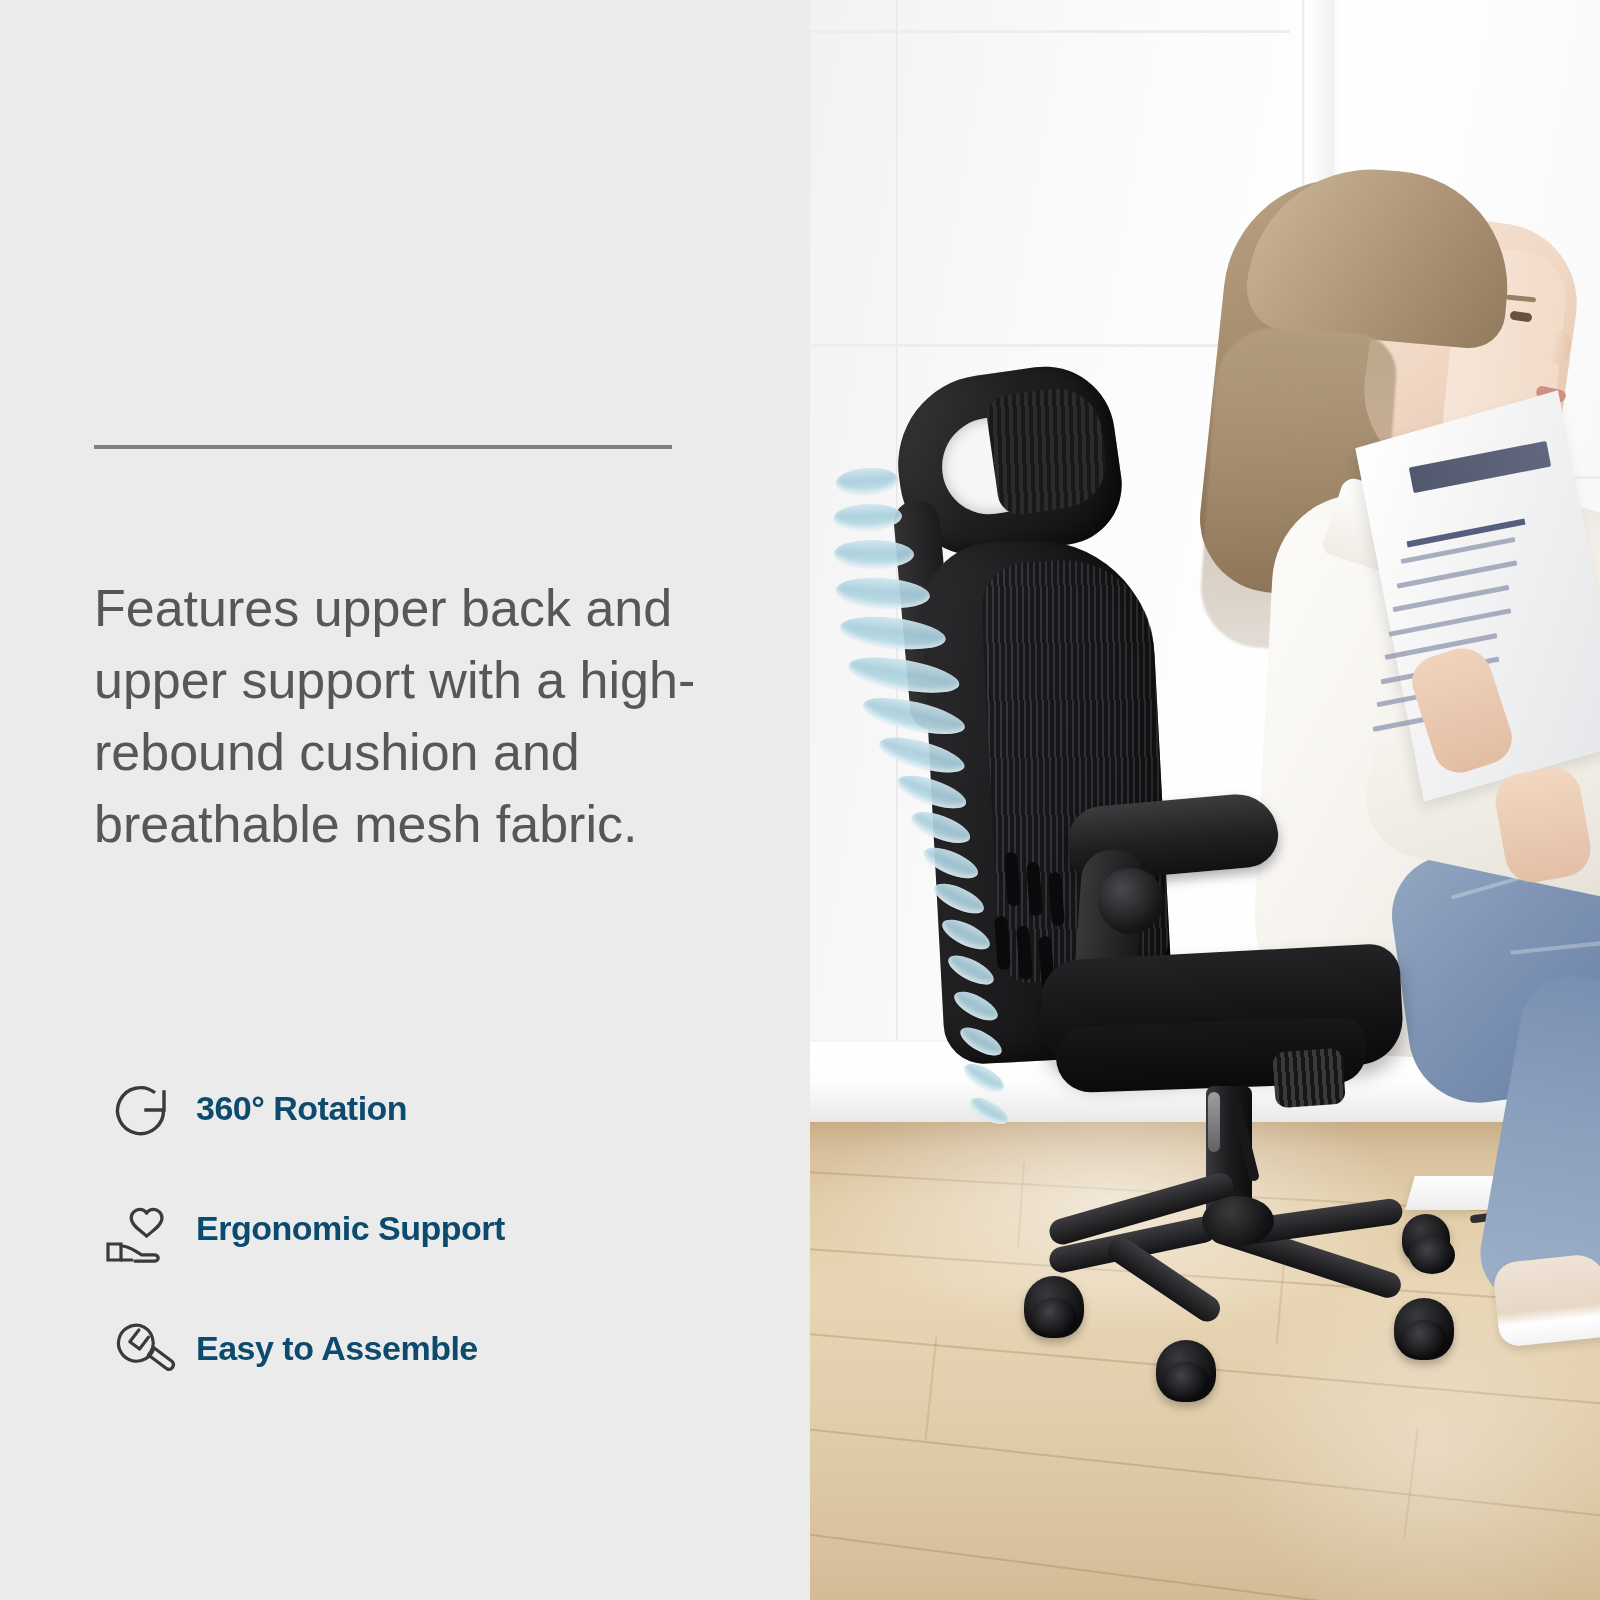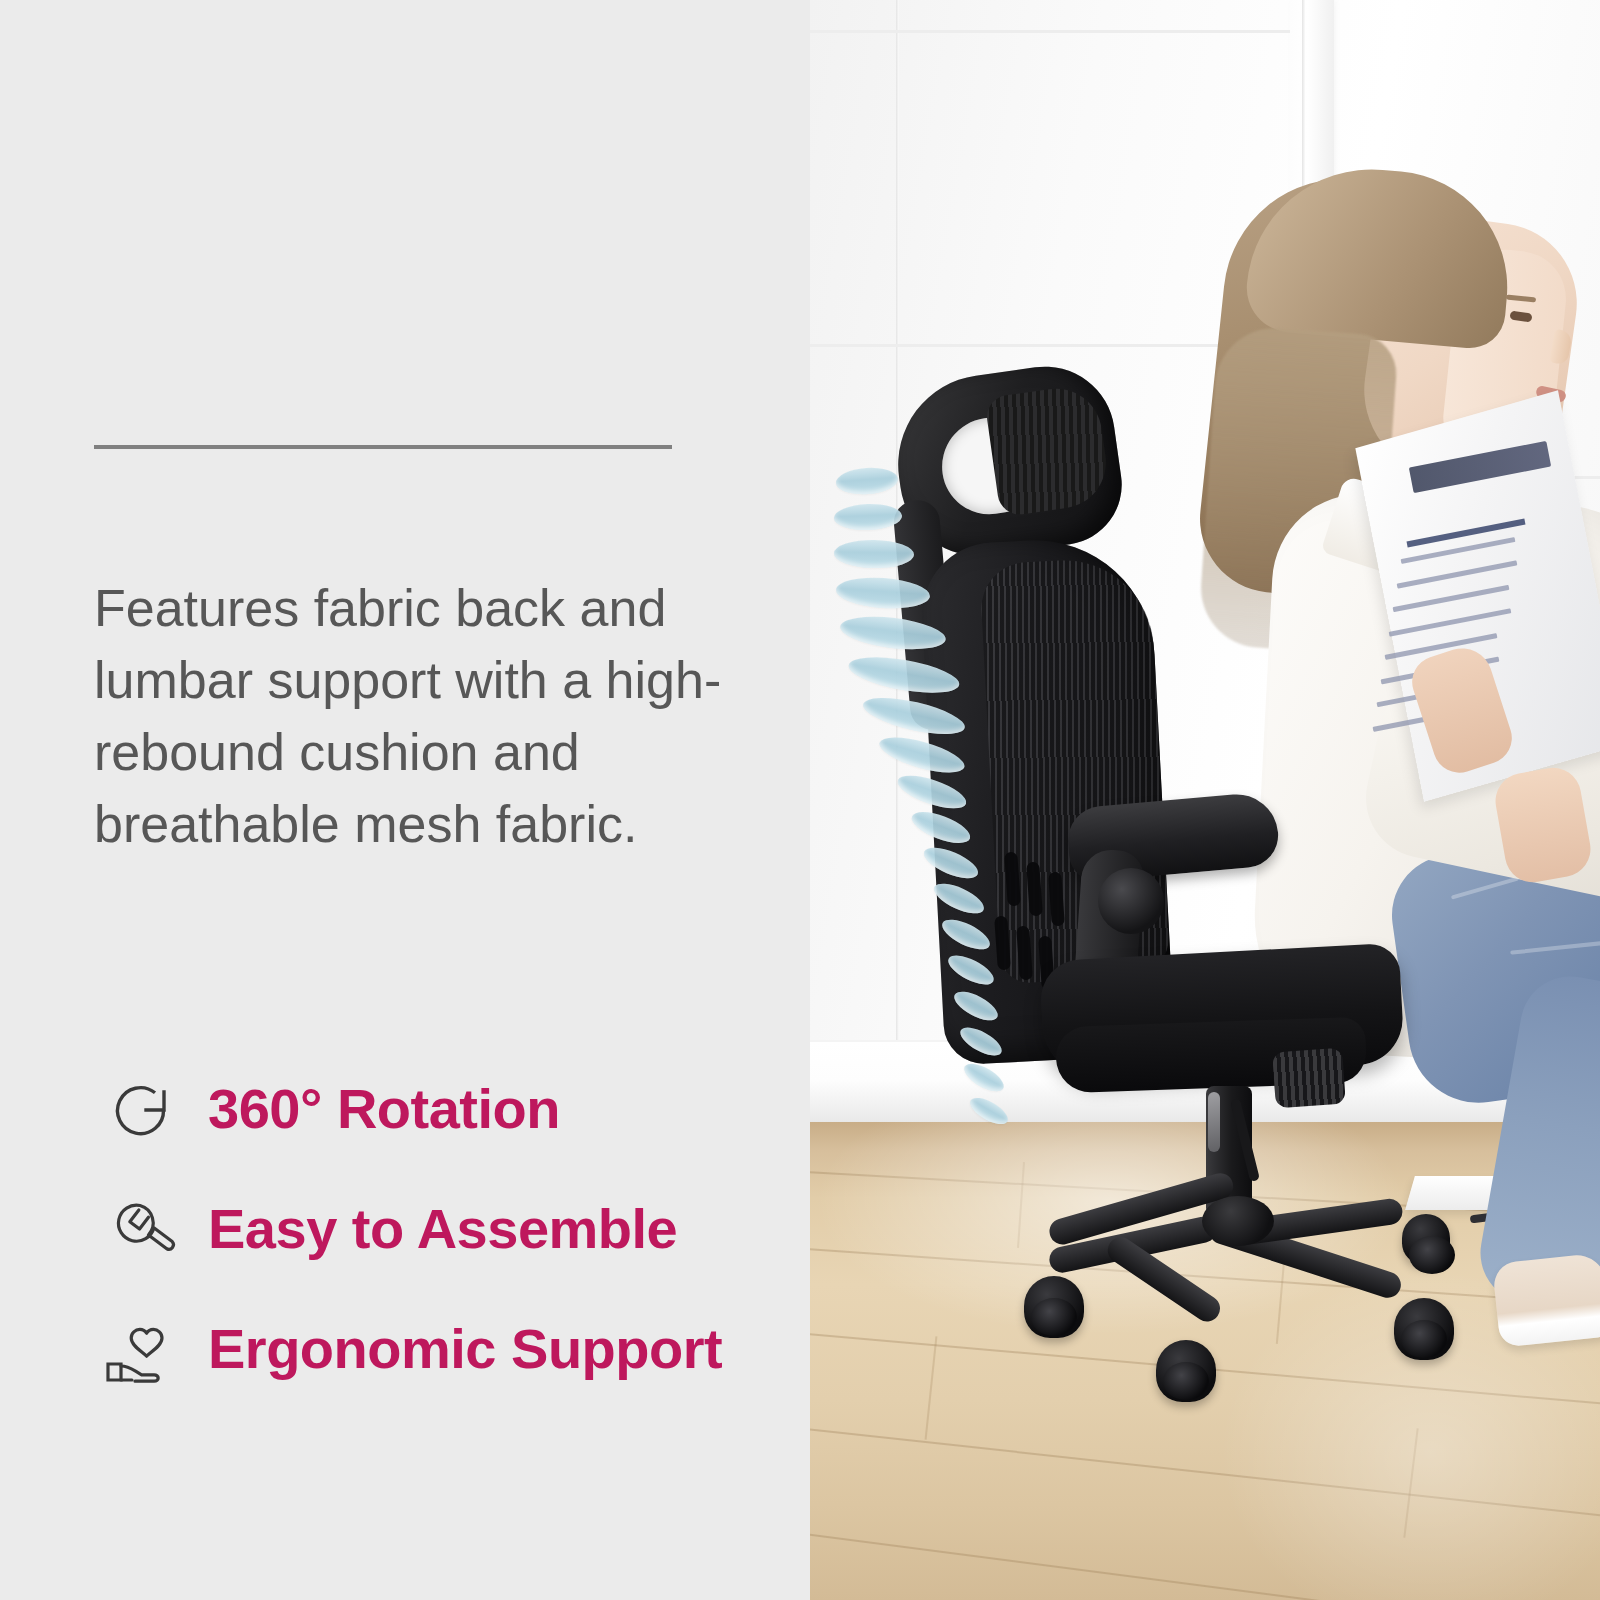--- a/index.html
+++ b/index.html
@@ -36,22 +36,22 @@
   .features{position:absolute;left:94px;top:1048px;width:700px;}
   .feature-row{
     position:relative;height:120px;display:flex;align-items:center;
   }
   .feature-icon{
     width:96px;height:96px;flex:0 0 96px;
     display:flex;align-items:center;justify-content:center;
   }
   .feature-icon svg{display:block;}
   .feature-label{
-    margin-left:18px;
-    font-size:56px;font-weight:bold;color:#be185d;
+    margin-left:6px;
+    font-size:34px;font-weight:bold;color:#0c4a6e;
     letter-spacing:-0.5px;white-space:nowrap;
   }
 
   
   .photo{
     position:absolute;left:810px;top:0;width:790px;height:1600px;
     overflow:hidden;background:#f7f7f7;
   }
   
   .wall{
@@ -384,61 +384,61 @@
 </head>
 <body>
 
 <div class="stage">
 
   <div class="left-panel">
 
 
     <div class="rule"></div>
 
-    <div class="body-copy">Features fabric back and lumbar support with a high-rebound cushion and breathable mesh fabric.</div>
+    <div class="body-copy">Features upper back and upper support with a high-rebound cushion and breathable mesh fabric.</div>
 
     <div class="features">
 
       <div class="feature-row">
         <span class="feature-icon">
           <svg width="76" height="76" viewBox="0 0 76 76" fill="none">
             <path d="M60 22 V40 H42" stroke="#3a3a3a" stroke-width="3.4" stroke-linecap="square" stroke-linejoin="miter"></path>
             <path d="M59.5 40 A23 23 0 1 1 51 22.8" stroke="#3a3a3a" stroke-width="3.4" fill="none" stroke-linecap="butt"></path>
           </svg>
         </span>
         <span class="feature-label">360° Rotation</span>
-      </div>
-
-      <div class="feature-row">
-        <span class="feature-icon">
-          <svg width="80" height="80" viewBox="0 0 80 80" fill="none">
-            <g transform="rotate(-8 40 40)">
-              <path d="M41.2 17.5 a18 18 0 1 0 10.6 23.9 L68 57.6
-                       a4.6 4.6 0 0 1 -6.4 6.4 L45.4 47.8
-                       A18 18 0 0 0 41.2 17.5 Z
-                       M39.4 21.8 l-10.6 10.3 8.6 8.6 10.5-10.4" stroke="#3a3a3a" stroke-width="3.2" fill="none" stroke-linejoin="round" stroke-linecap="round"></path>
-            </g>
-          </svg>
-        </span>
-        <span class="feature-label">Easy to Assemble</span>
       </div>
 
       <div class="feature-row">
         <span class="feature-icon">
           <svg width="80" height="80" viewBox="0 0 80 80" fill="none">
             <path d="M44 34 c0-5 -4.2-8.6 -8.6-8.6 -2.9 0 -5.4 1.5 -6.8 3.8
                      -1.4-2.3 -3.9-3.8 -6.8-3.8 C17.4 25.4 13.2 29 13.2 34
                      c0 7.4 10.6 13.6 15.4 18.2 C33.4 47.6 44 41.4 44 34 Z" transform="translate(16,-4)" stroke="#3a3a3a" stroke-width="3.2" fill="none" stroke-linejoin="round"></path>
             <path d="M6 56 h13 v16 H6 Z" stroke="#3a3a3a" stroke-width="3.2" fill="none" stroke-linejoin="miter"></path>
             <path d="M19 58 c5 0 10 2.4 14.6 5.2 l6 3.6 h12.6 c2.4 0 4 1.4 4 3.2
                      0 1.8 -1.6 3.2 -4 3.2 H33" stroke="#3a3a3a" stroke-width="3.2" fill="none" stroke-linecap="round" stroke-linejoin="round"></path>
             <path d="M19 72 h11" stroke="#3a3a3a" stroke-width="3.2" fill="none" stroke-linecap="round"></path>
           </svg>
         </span>
         <span class="feature-label">Ergonomic Support</span>
+      </div>
+
+      <div class="feature-row">
+        <span class="feature-icon">
+          <svg width="80" height="80" viewBox="0 0 80 80" fill="none">
+            <g transform="rotate(-8 40 40)">
+              <path d="M41.2 17.5 a18 18 0 1 0 10.6 23.9 L68 57.6
+                       a4.6 4.6 0 0 1 -6.4 6.4 L45.4 47.8
+                       A18 18 0 0 0 41.2 17.5 Z
+                       M39.4 21.8 l-10.6 10.3 8.6 8.6 10.5-10.4" stroke="#3a3a3a" stroke-width="3.2" fill="none" stroke-linejoin="round" stroke-linecap="round"></path>
+            </g>
+          </svg>
+        </span>
+        <span class="feature-label">Easy to Assemble</span>
       </div>
 
     </div>
   </div>
 
   <div class="photo">
 
     <div class="wall"></div>
     <div class="wall-col"></div>
     <div class="wall-seam s1"></div>

